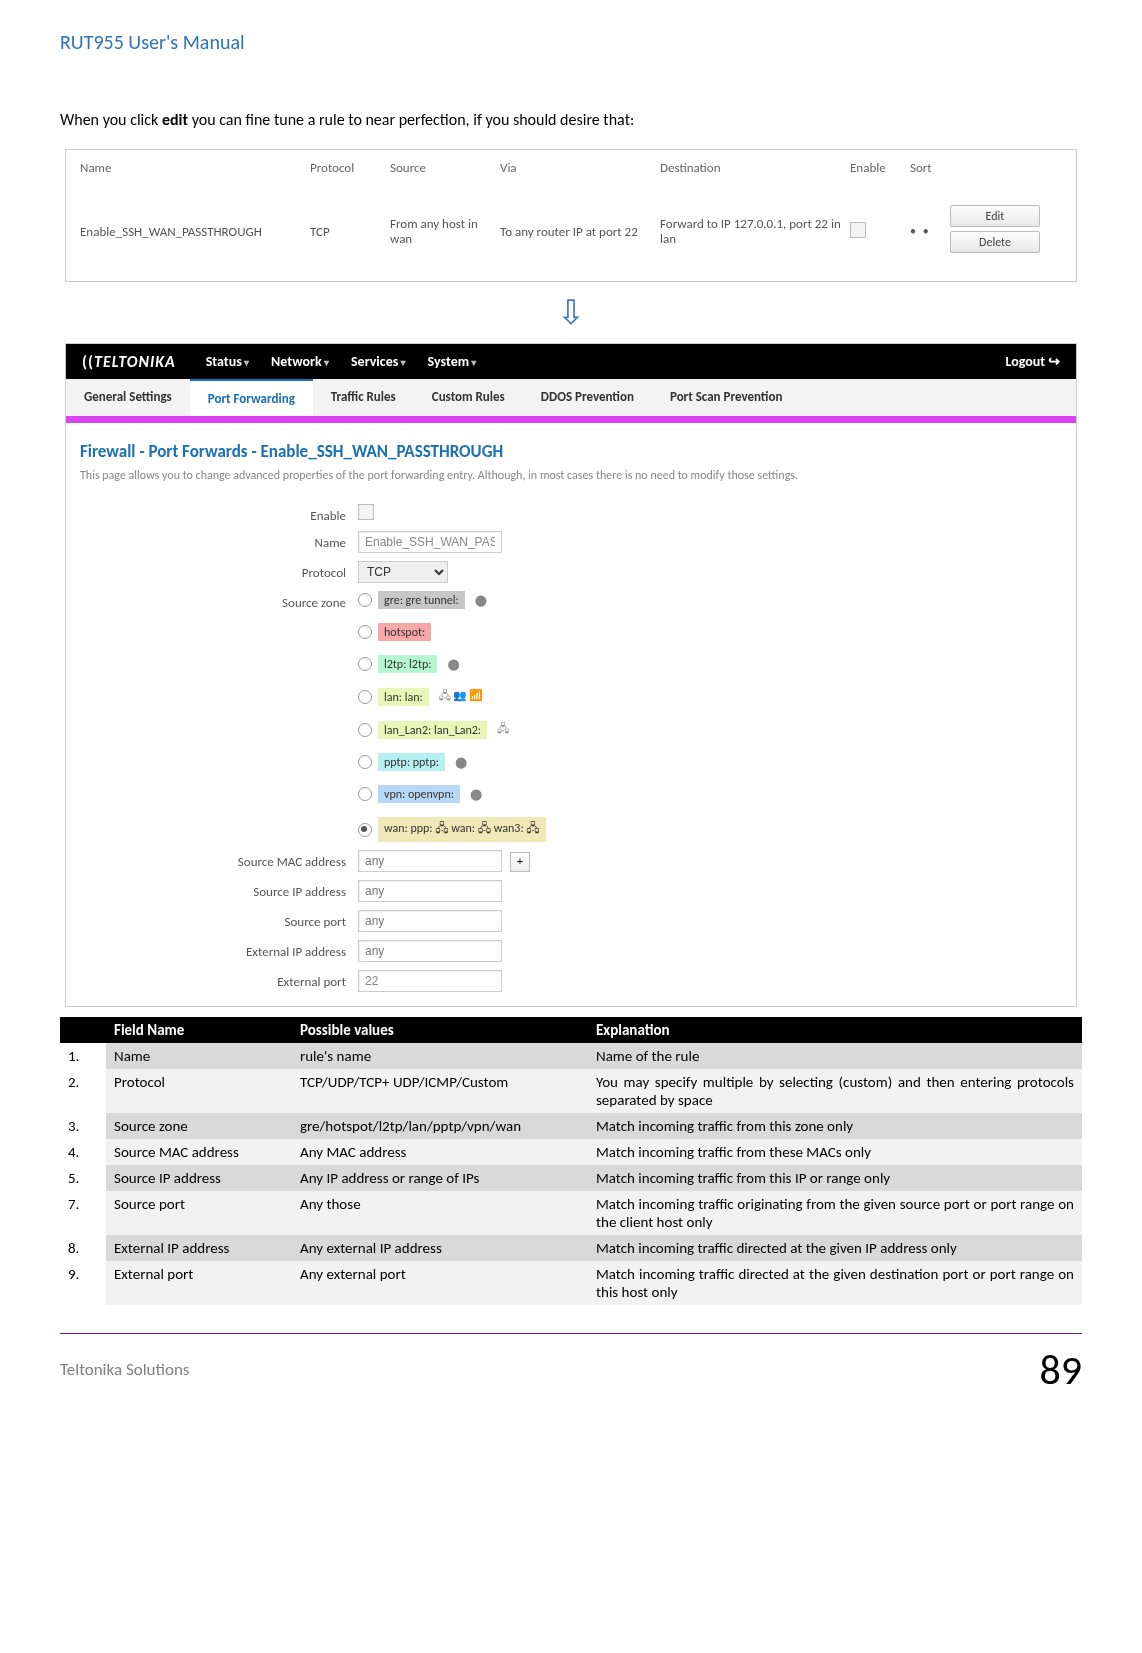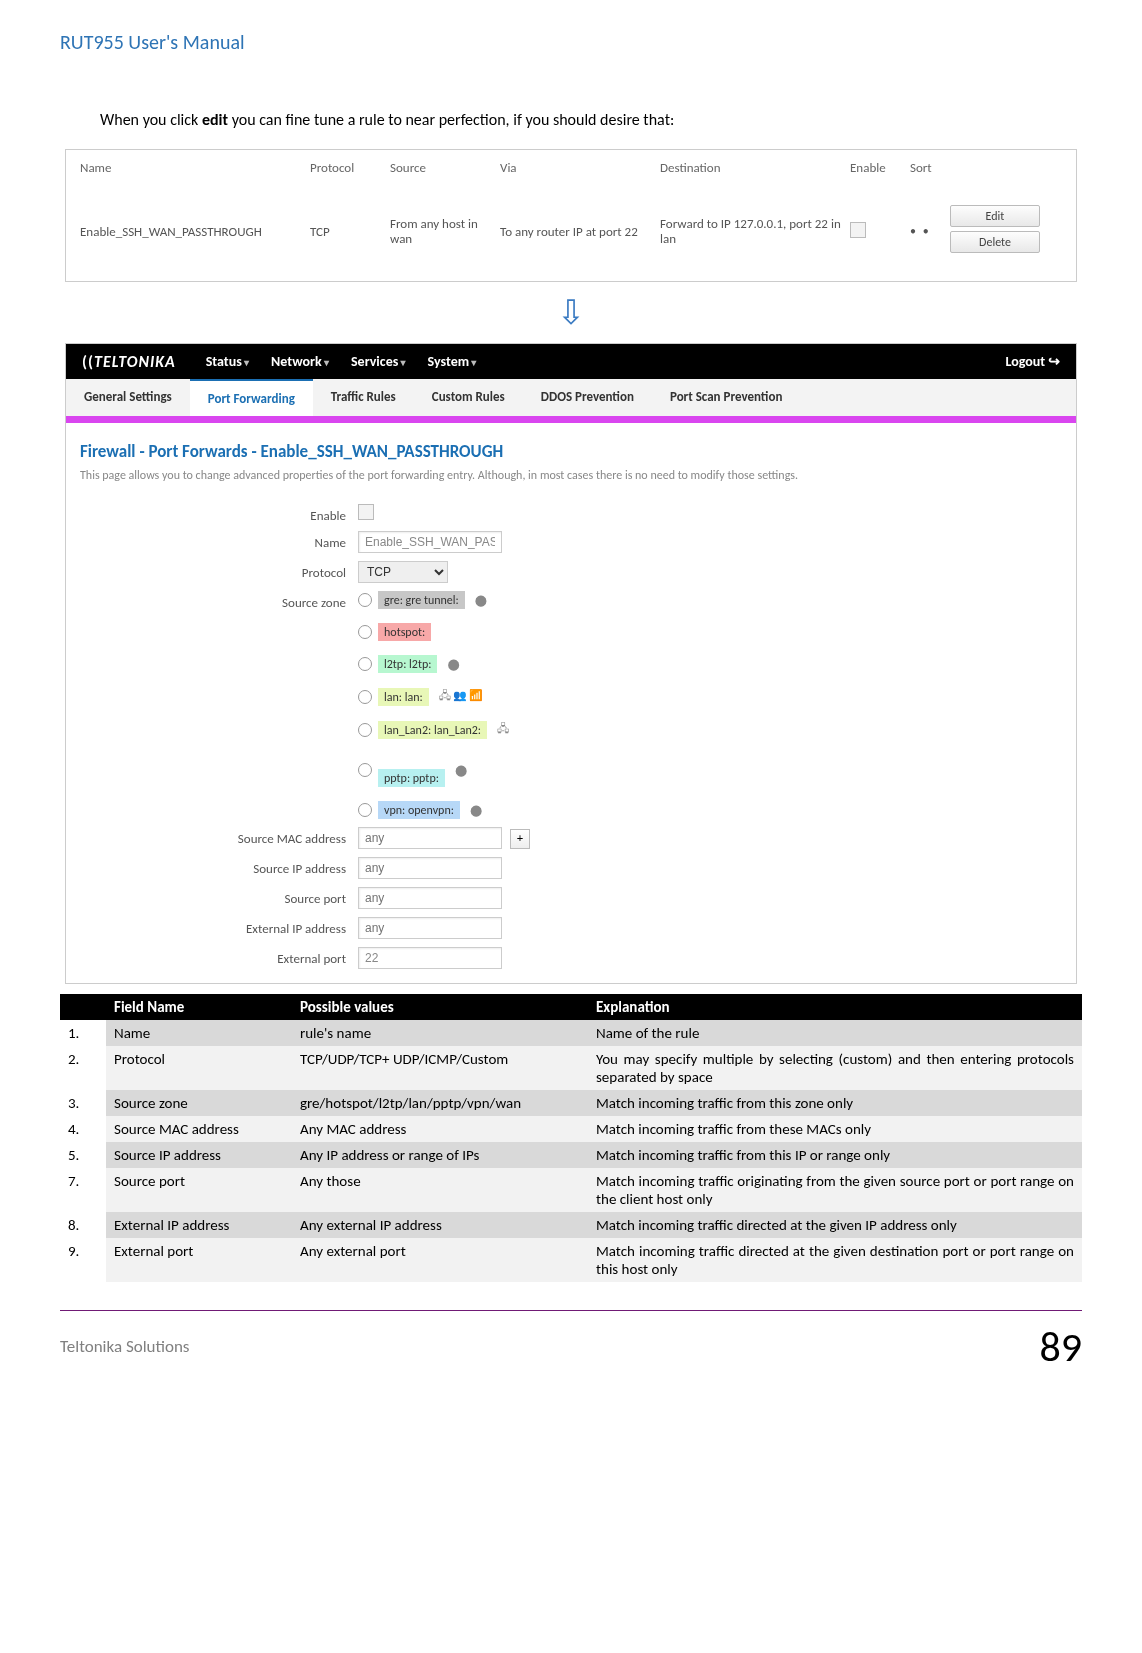--- a/index.html
+++ b/index.html
@@ -14,21 +14,20 @@
   }
   .doc-header {
     color: #2e74b5;
     font-size: 20px;
     padding-bottom: 6px;
     margin-bottom: 50px;
   }
   .intro {
     font-size: 16px;
     margin-bottom: 20px;
-    margin-left: 40px;
   }
   .fig {
     border: 1px solid #ccc;
     width: 1010px;
     margin: 0 auto 10px auto;
     background: #fff;
   }
   
   .rules-hdr, .rules-row {
     display: flex;
@@ -107,21 +106,21 @@
     background:#555;border-radius:50%;
   }
   .zone-label {
     font-size:12px; padding:2px 6px; color:#333;
   }
   .z-gre { background:#c7c7c7;}
   .z-hotspot { background:#f7a8a8;}
   .z-l2tp { background:#b7f7d0;text-align:right;}
   .z-lan { background:#e8f7b7;}
   .z-lan2 { background:#e8f7b7;}
-  .z-pptp { background:#b7f0f0;margin-top:16px;}
+  .z-pptp { background:#b7f0f0;}
   .z-vpn { background:#b7d8f7;}
   .z-wan { background:#f0e8b7;}
   .zone-icons { margin-left:4px; font-size:11px; color:#888;}
   .plus-btn {
     display:inline-block; width:18px;height:18px; border:1px solid #bbb;
     text-align:center; line-height:16px; font-size:12px; margin-left:8px;
     background:linear-gradient(#fff,#eee);
   }
   
   .exp-table {
@@ -248,20 +247,24 @@
             </div>
             <div class="zone-item">
               <span class="radio"></span>
               <span class="zone-label z-pptp">pptp: pptp:</span>
               <span class="zone-icons">⬤</span>
             </div>
             <div class="zone-item">
               <span class="radio"></span>
               <span class="zone-label z-vpn">vpn: openvpn:</span>
               <span class="zone-icons">⬤</span>
+            </div>
+            <div class="zone-item">
+              <span class="radio checked"></span>
+              <span class="zone-label z-wan">wan: ppp: 🖧 wan: 🖧 wan3: 🖧</span>
             </div>
           </div>
       </div>
     </div>
     <div class="form-row">
       <div class="form-label">Source MAC address</div>
       <div class="form-val"><input class="txt" placeholder="any" style=""><span class="plus-btn">+</span></div>
     </div>
     <div class="form-row">
       <div class="form-label">Source IP address</div>

